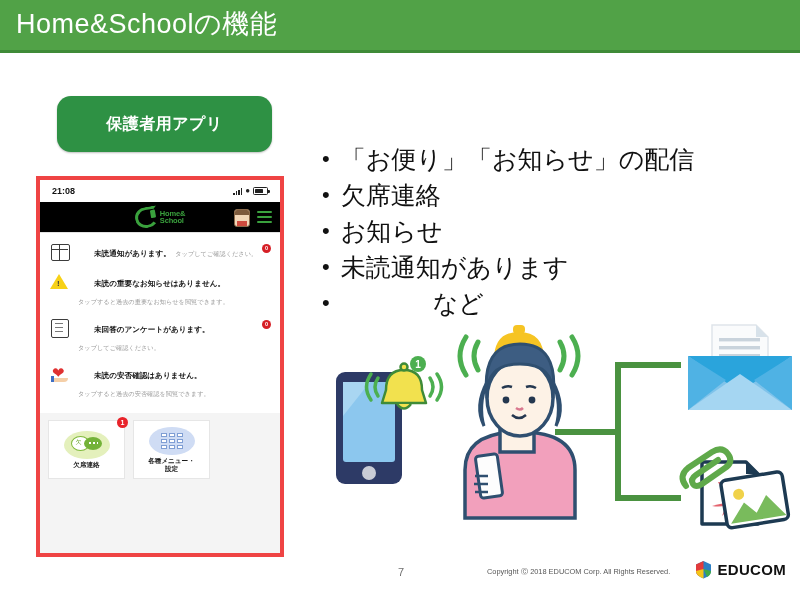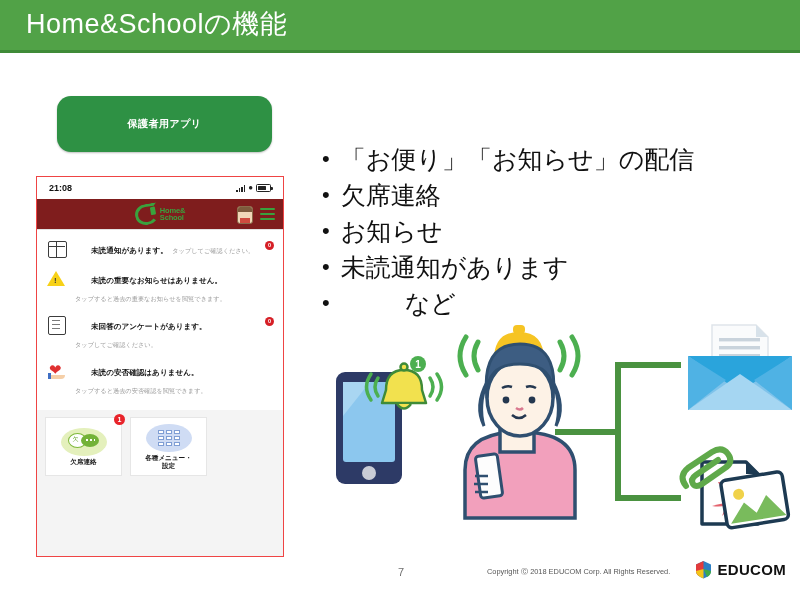--- a/index.html
+++ b/index.html
@@ -14,41 +14,41 @@
   
   .header-band{
     position:absolute;left:0;top:0;width:800px;height:50px;
     background:#51a247;
   }
   .header-band-edge{
     position:absolute;left:0;top:50px;width:800px;height:3px;
     background:#3f8b38;
   }
   .header-title{
-    position:absolute;left:26px;top:6px;
+    position:absolute;left:16px;top:6px;
     font-size:27px;color:#ffffff;letter-spacing:0.5px;
     white-space:nowrap;font-weight:400;
   }
 
   
   .label-pill{
     position:absolute;left:57px;top:96px;width:215px;height:56px;
     background:#2e9144;border-radius:14px;
     display:flex;flex-direction:column;align-items:center;justify-content:center;
     box-shadow:0 1px 2px rgba(0,0,0,.25);
   }
   .label-pill span{
-    color:#fff;font-weight:bold;font-size:10px;line-height:20px;
+    color:#fff;font-weight:bold;font-size:16px;line-height:20px;
     letter-spacing:.5px;white-space:nowrap;
   }
 
   
   .phone{
     position:absolute;left:36px;top:176px;width:248px;height:381px;
-    background:#ffffff;border:1px solid #ef4444;
+    background:#ffffff;border:4px solid #ef4444;
     box-sizing:border-box;overflow:hidden;
   }
   .status-bar{
     position:relative;height:22px;background:#fff;
     display:flex;align-items:center;justify-content:space-between;
     padding:0 12px;box-sizing:border-box;
   }
   .status-time{font-size:9px;font-weight:bold;color:#111;}
   .status-right{display:flex;align-items:center;gap:3px;}
   .sig-bars{display:flex;align-items:flex-end;gap:1px;height:7px;}
@@ -56,21 +56,21 @@
   .sig-bars i:nth-child(1){height:2px}
   .sig-bars i:nth-child(2){height:3.5px}
   .sig-bars i:nth-child(3){height:5px}
   .sig-bars i:nth-child(4){height:7px}
   .wifi-ic{font-size:8px;color:#222;line-height:1;}
   .batt{width:13px;height:6px;border:1px solid #222;border-radius:1.5px;position:relative;}
   .batt::after{content:"";position:absolute;right:-2.5px;top:1.5px;width:1.5px;height:3px;background:#222;border-radius:0 1px 1px 0;}
   .batt i{position:absolute;left:1px;top:1px;bottom:1px;width:8px;background:#222;border-radius:.5px;display:block;}
 
   .app-bar{
-    position:relative;height:30px;background:#7f1d1d;border-bottom:1px solid #e2e2e2;
+    position:relative;height:30px;background:#000000;border-bottom:1px solid #e2e2e2;
     display:flex;align-items:center;justify-content:center;
   }
   .app-logo{display:flex;align-items:center;gap:2px;}
   .logo-mark{
     width:17px;height:15px;border-radius:50% 0 50% 50%;
     border:3px solid #3aa13d;border-right-color:transparent;
     position:relative;transform:rotate(-10deg);
   }
   .logo-mark::after{
     content:"";position:absolute;right:-1px;top:1px;width:5px;height:8px;
@@ -150,21 +150,21 @@
   .grid9{position:absolute;left:12px;top:6px;display:grid;grid-template-columns:repeat(3,6px);grid-template-rows:repeat(3,4px);gap:2px;}
   .grid9 i{display:block;background:#fff;border:1px solid #7f9ed4;box-sizing:border-box;}
 
   .phone-blank{background:#f4f4f4;flex:1;}
 
   
   .bullets{position:absolute;left:322px;top:142px;width:400px;}
   .bullet{display:flex;align-items:flex-start;gap:11px;margin-bottom:2px;}
   .bullet .dot{font-size:22px;line-height:34px;color:#111;}
   .bullet .btxt{font-size:25px;line-height:34px;color:#111;white-space:nowrap;}
-  .bullet .tail{margin-left:64px;}
+  .bullet .tail{margin-left:92px;}
 
   
   .illus{position:absolute;left:330px;top:320px;width:470px;height:225px;}
 
   
   .page-num{
     position:absolute;left:398px;top:566px;font-size:11px;color:#6f6f6f;
   }
   .copyright{
     position:absolute;left:487px;top:567px;font-size:7.4px;color:#575757;white-space:nowrap;

